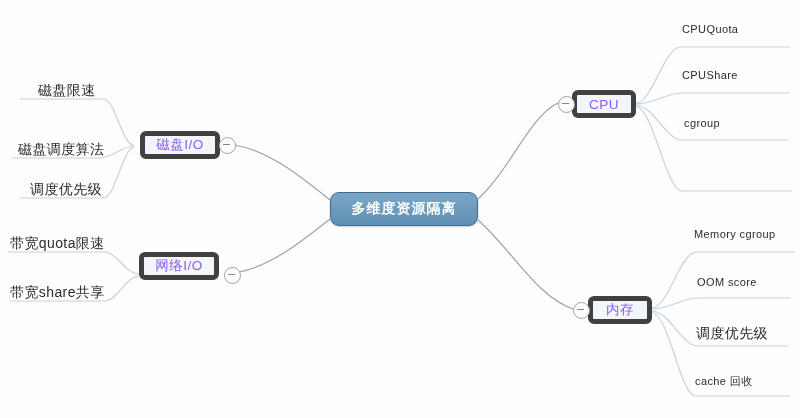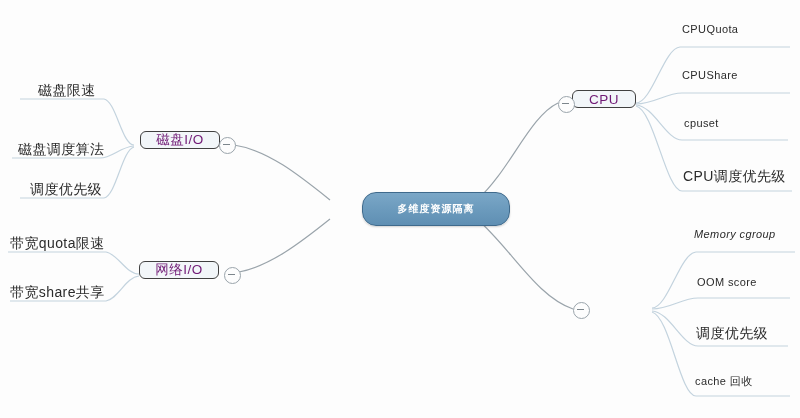--- a/index.html
+++ b/index.html
@@ -24,51 +24,50 @@
   }
   
   .root-node {
     position: absolute;
     left: 330px;
     top: 192px;
     width: 148px;
     height: 34px;
     box-sizing: border-box;
     border: 1px solid #3f6a8c;
-    border-radius: 14px;
+    border-radius: 9px;
     background: linear-gradient(180deg, #7ba7c7 0%, #6d9cbe 45%, #5f8fb3 100%);
     color: #ffffff;
-    font-size: 10px;
+    font-size: 14px;
     font-weight: bold;
     letter-spacing: 1px;
     display: flex;
     align-items: center;
     justify-content: center;
     box-shadow: 0 1px 2px rgba(0,0,0,0.18);
     z-index: 6;
-    margin-left: 32px;
   }
   
   .branch-node {
     position: absolute;
     box-sizing: border-box;
-    height: 18px;
-    border: 1px solid #404040;
+    height: 28px;
+    border: 5px solid #404040;
     border-radius: 6px;
     background: #f2f6f9;
-    color: #701a75;
+    color: #8b5cf6;
     font-size: 13.5px;
     display: flex;
     align-items: center;
     justify-content: center;
     letter-spacing: 0.5px;
     z-index: 5;
   }
   #node-disk   { left: 140px; top: 131px; width: 80px; }
-  #node-net    { left: 139px; top: 261px; width: 80px; }
+  #node-net    { left: 139px; top: 252px; width: 80px; }
   #node-cpu    { left: 572px; top: 90px;  width: 64px; }
   #node-mem    { left: 588px; top: 296px; width: 64px; }
 
   
   .handle {
     position: absolute;
     width: 15px;
     height: 15px;
     border-radius: 50%;
     border: 1px solid #9aa4ab;
@@ -134,32 +133,32 @@
 
   <div class="branch-node" id="node-disk">磁盘I/O</div>
   <div class="handle" id="handle-disk"></div>
 
   <div class="branch-node" id="node-net">网络I/O</div>
   <div class="handle" id="handle-net"></div>
 
   <div class="branch-node" id="node-cpu">CPU</div>
   <div class="handle" id="handle-cpu"></div>
 
+  <div class="branch-node" id="node-mem">内存</div>
   <div class="handle" id="handle-mem"></div>
 
   <div class="leaf cn" style="left:38px;  top:82px;">磁盘限速</div>
   <div class="leaf cn" style="left:18px;  top:141px;">磁盘调度算法</div>
   <div class="leaf cn" style="left:30px;  top:181px;text-align:center;">调度优先级</div>
 
   <div class="leaf cn" style="left:10px;  top:284px;">带宽share共享</div>
   <div class="leaf cn" style="left:10px;  top:235px;">带宽quota限速</div>
 
   <div class="leaf" style="left:682px; top:23px;">CPUQuota</div>
   <div class="leaf" style="left:682px; top:69px;">CPUShare</div>
-  <div class="leaf" style="left:684px; top:117px;">cpuset</div>
-  <div class="leaf cn" style="left:683px; top:168px;">CPU调度优先级</div>
+  <div class="leaf" style="left:684px; top:117px;">cgroup</div>
 
-  <div class="leaf" style="left:694px; top:228px;font-style:italic;">Memory cgroup</div>
+  <div class="leaf" style="left:694px; top:228px;">Memory cgroup</div>
   <div class="leaf" style="left:697px; top:276px;">OOM score</div>
   <div class="leaf cn" style="left:696px; top:325px;">调度优先级</div>
   <div class="leaf" style="left:695px; top:374px;">cache 回收</div>
 
 </div>
 
 </body></html>

